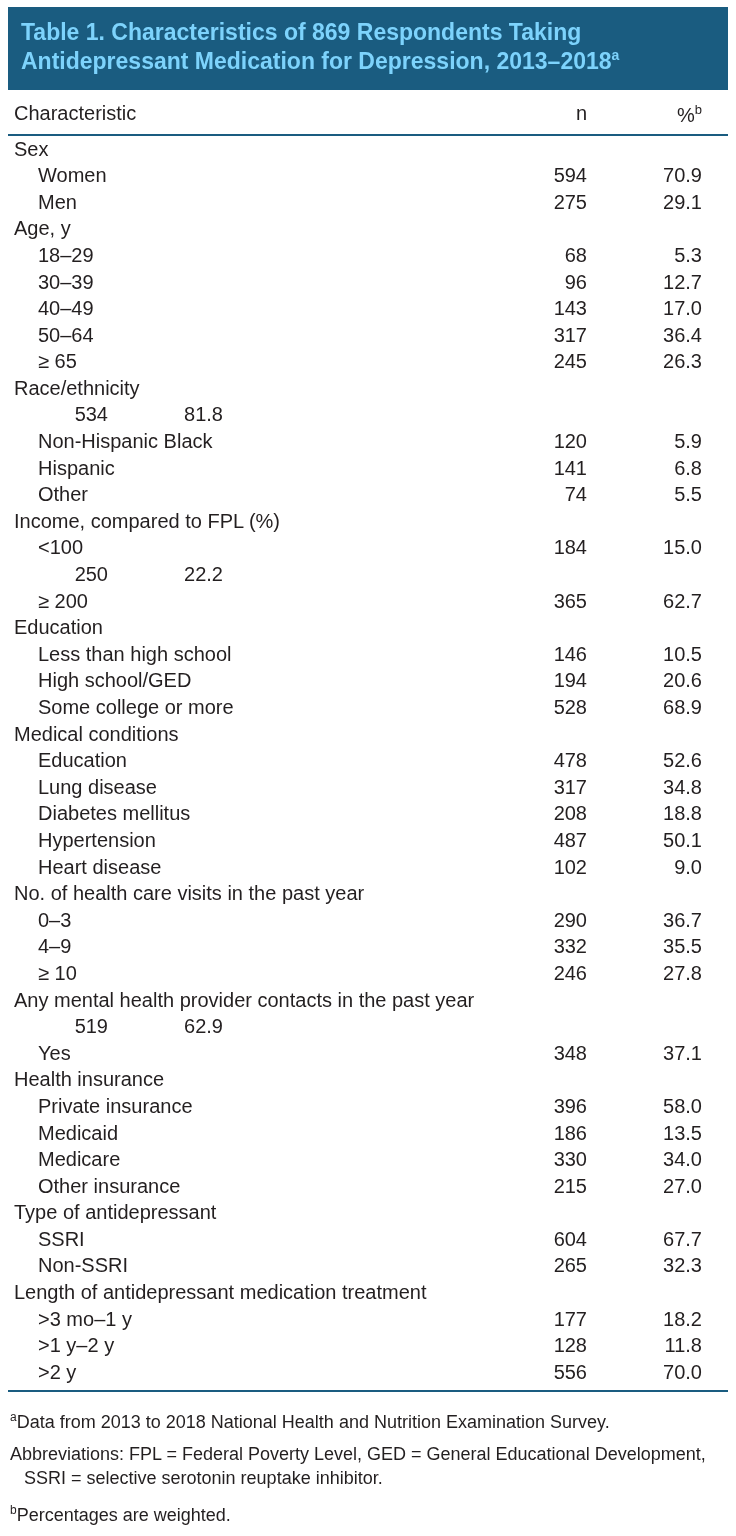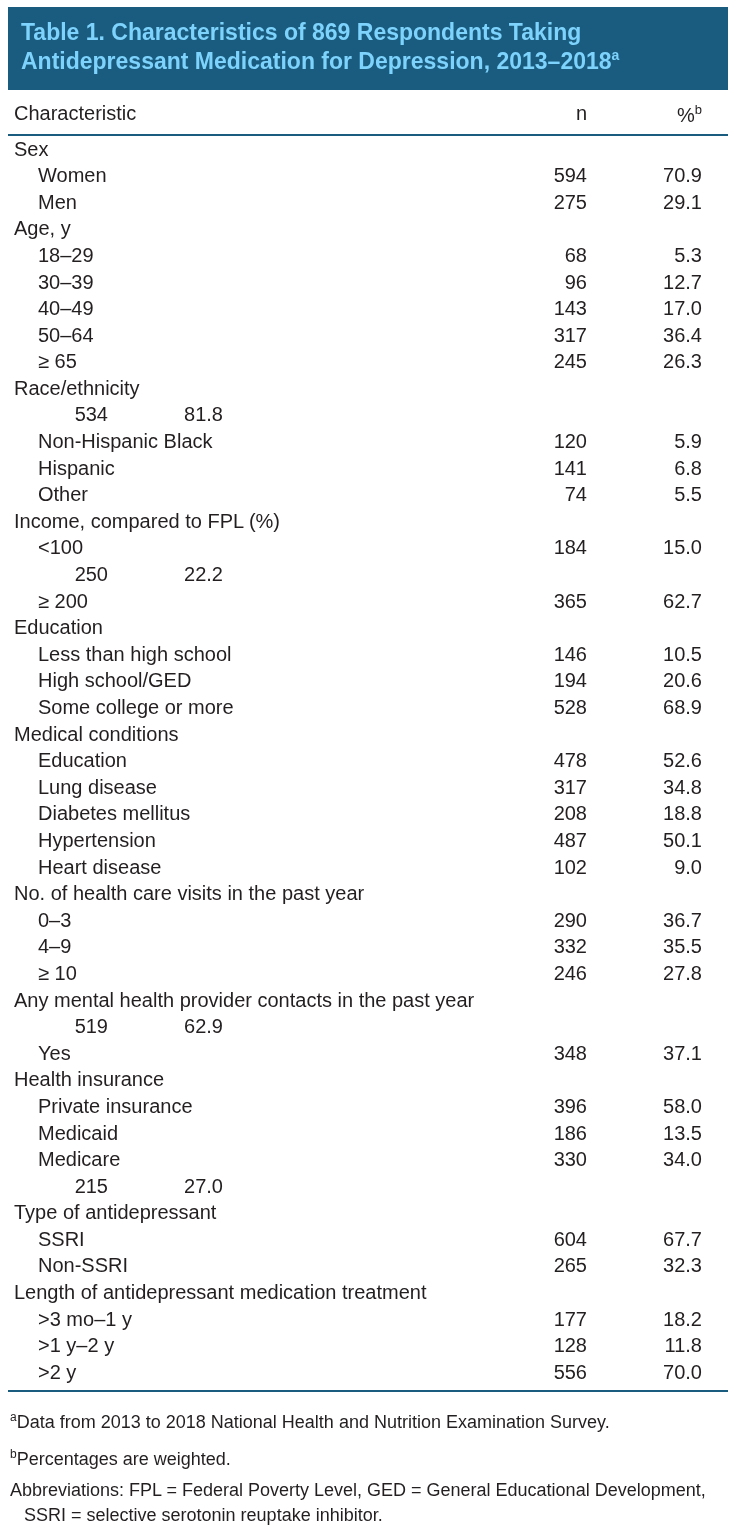--- a/index.html
+++ b/index.html
@@ -267,20 +267,21 @@
         <span class="cell-label">Medicaid</span>
         <span class="cell-n">186</span>
         <span class="cell-pct">13.5</span>
       </div>
       <div class="row sub">
         <span class="cell-label">Medicare</span>
         <span class="cell-n">330</span>
         <span class="cell-pct">34.0</span>
       </div>
       <div class="row sub">
+        <span class="cell-label">Other insurance</span>
         <span class="cell-n">215</span>
         <span class="cell-pct">27.0</span>
       </div>
       <div class="row group">
         <span class="cell-label">Type of antidepressant</span>
         <span class="cell-n"></span>
         <span class="cell-pct"></span>
       </div>
       <div class="row sub">
         <span class="cell-label">SSRI</span>
@@ -311,19 +312,19 @@
         <span class="cell-label">&gt;2 y</span>
         <span class="cell-n">556</span>
         <span class="cell-pct">70.0</span>
       </div>
     </div>
 
   <div class="rule"></div>
 
   <div class="footnotes" id="footnotes">
       <div class="footnote"><sup>a</sup>Data from 2013 to 2018 National Health and Nutrition Examination Survey.</div>
+      <div class="footnote">Abbreviations: FPL = Federal Poverty Level, GED = General Educational Development, SSRI = selective serotonin reuptake inhibitor.</div>
       <div class="footnote"><sup>b</sup>Percentages are weighted.</div>
-      <div class="footnote">Abbreviations: FPL = Federal Poverty Level, GED = General Educational Development, SSRI = selective serotonin reuptake inhibitor.</div>
     </div>
 
   <div class="bottom-bar"></div>
 
 </div>
 
 </body></html>

